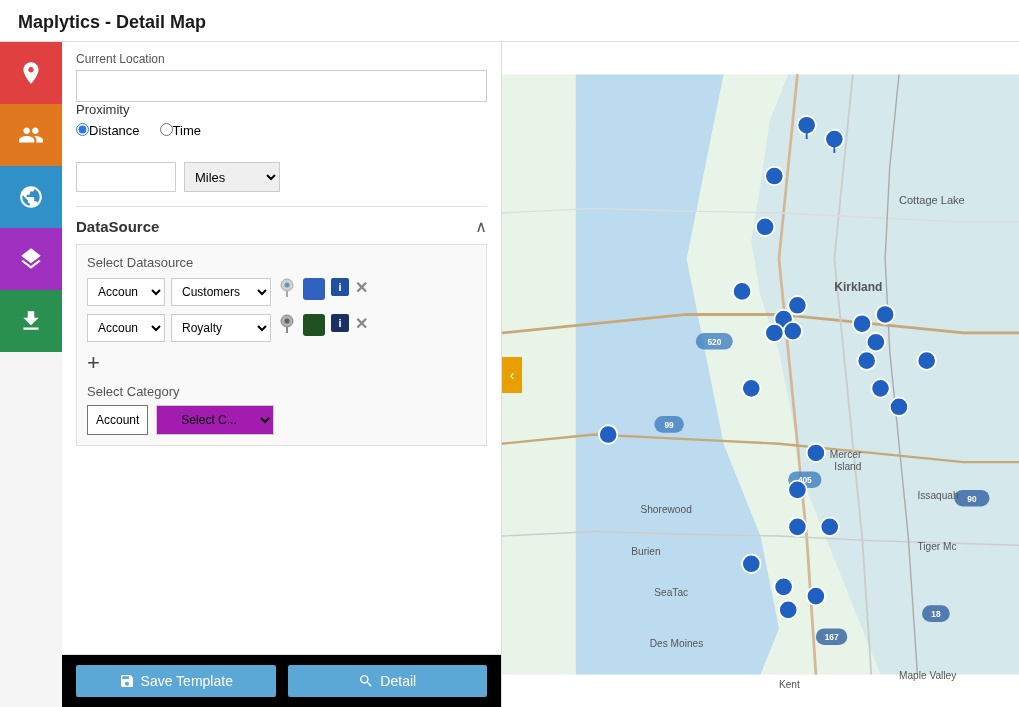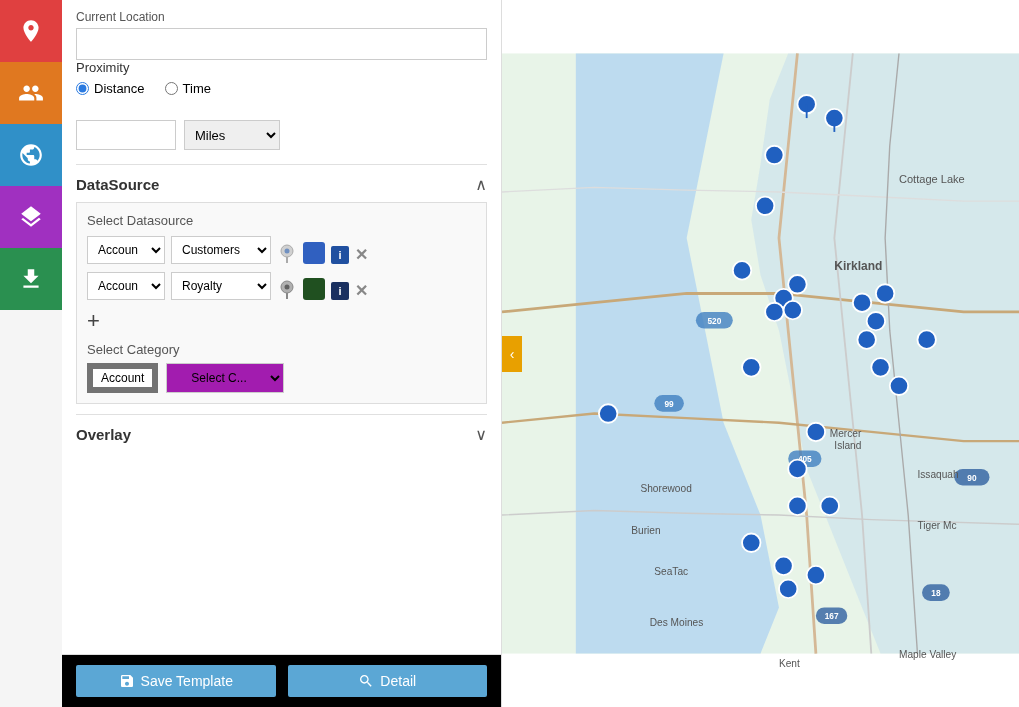--- a/index.html
+++ b/index.html
@@ -98,22 +98,21 @@
 
     .radio-group {
       display: flex;
       gap: 20px;
       margin-bottom: 8px;
       align-items: center;
     }
 
     .radio-option {
       display: flex;
-      align-items: center;
-      gap: 5px;
+      align-items: flex-start;
       font-size: 13px;
       cursor: pointer;
     }
 
     .radio-option input[type="radio"] {
       accent-color: #2a7ae0;
     }
 
     .distance-row {
       display: flex;
@@ -171,21 +170,21 @@
     }
 
     .select-datasource-label {
       font-size: 13px;
       color: #555;
       margin-bottom: 8px;
     }
 
     .datasource-row {
       display: flex;
-      align-items: flex-end;
+      align-items: flex-start;
       gap: 6px;
       margin-bottom: 8px;
     }
 
     .ds-select {
       border: 1px solid #ccc;
       padding: 4px 6px;
       height: 28px;
       font-size: 12px;
       cursor: pointer;
@@ -351,20 +350,21 @@
       cursor: pointer;
       z-index: 10;
       color: #fff;
       font-size: 14px;
     }
   </style>
 </head>
 <body>
 
 <div class="app-container">
+  <div class="page-title">Maplytics - Detail Map</div>
 
   <div class="main-area">
 
     <div class="icon-sidebar">
       <div class="icon-btn" style="background:#e04040;">
         <svg width="26" height="26" viewBox="0 0 24 24">
             <path d="M12 2C8.13 2 5 5.13 5 9c0 5.25 7 13 7 13s7-7.75 7-13c0-3.87-3.13-7-7-7zm0 9.5c-1.38 0-2.5-1.12-2.5-2.5s1.12-2.5 2.5-2.5 2.5 1.12 2.5 2.5-1.12 2.5-2.5 2.5z" fill="#fff"></path>
           </svg>
       </div>
       <div class="icon-btn" style="background:#e07820;">
@@ -472,32 +472,28 @@
 
             <div class="info-i" style="background:#1a3060;">i</div>
 
             <button class="delete-btn">✕</button>
           </div>
 
           <button class="add-btn">+</button>
 
           <div class="category-label">Select Category</div>
           <div class="category-row">
-            <span class="cat-select" style="border:6px solid #737373; padding:4px 8px; background:#fff; height:30px; display:flex; align-items:center;">Account</span>
+            <span class="cat-select" style="border:1px solid #737373; padding:4px 8px; background:#fff; height:30px; display:flex; align-items:center;">Account</span>
             <select class="cat-select">
               <option>Select C...</option>
             </select>
           </div>
         </div>
 
         
-        <div class="overlay-header">
-          <span class="overlay-title">Overlay</span>
-          <button class="collapse-btn">∨</button>
-        </div>
 
       </div>
 
       <div class="bottom-buttons">
         <button class="btn-save">
           <svg width="16" height="16" viewBox="0 0 24 24" fill="#fff">
               <path d="M17 3H5c-1.11 0-2 .9-2 2v14c0 1.1.89 2 2 2h14c1.1 0 2-.9 2-2V7l-4-4zm-5 16c-1.66 0-3-1.34-3-3s1.34-3 3-3 3 1.34 3 3-1.34 3-3 3zm3-10H5V5h10v4z"></path>
             </svg>
           <span>Save Template</span>
         </button>

